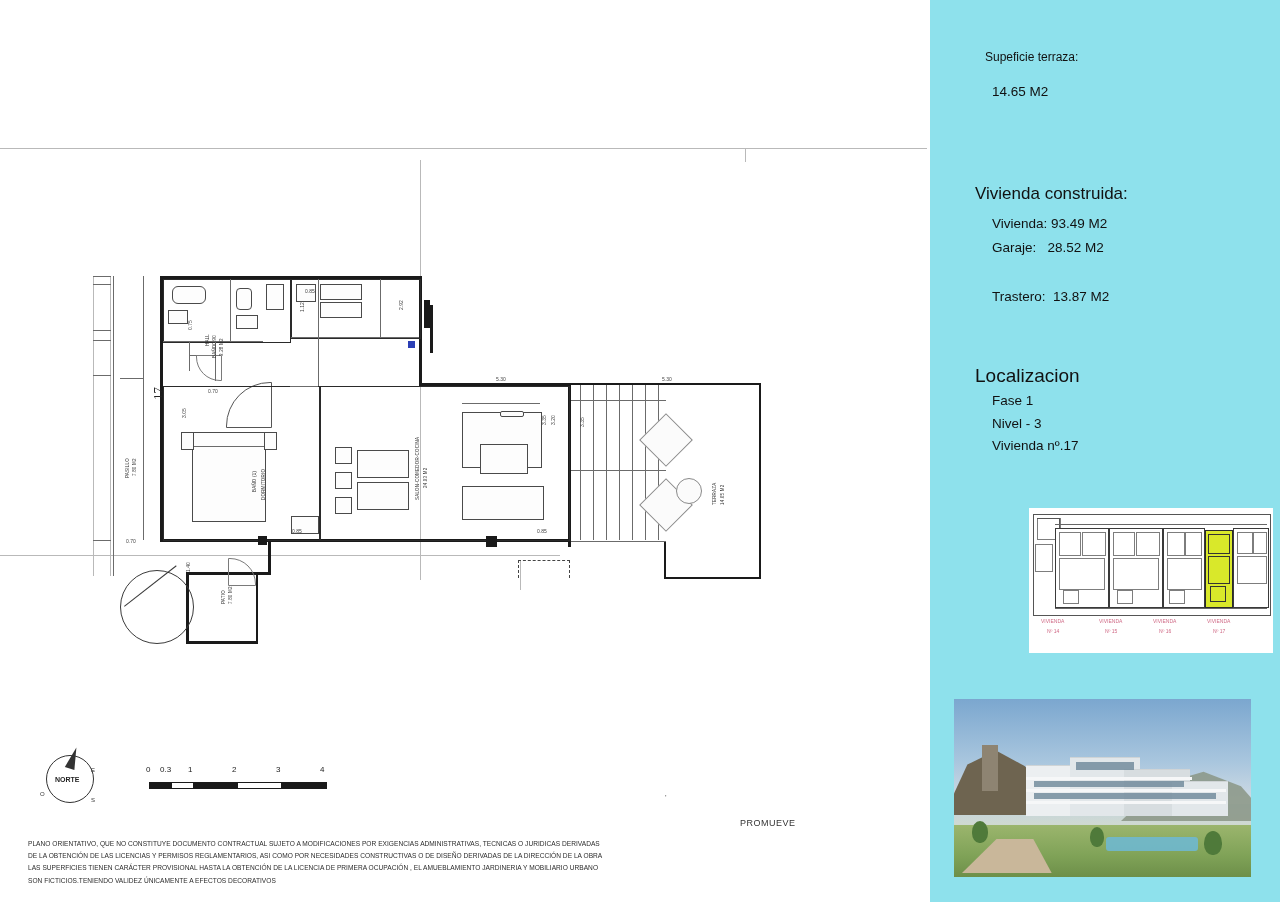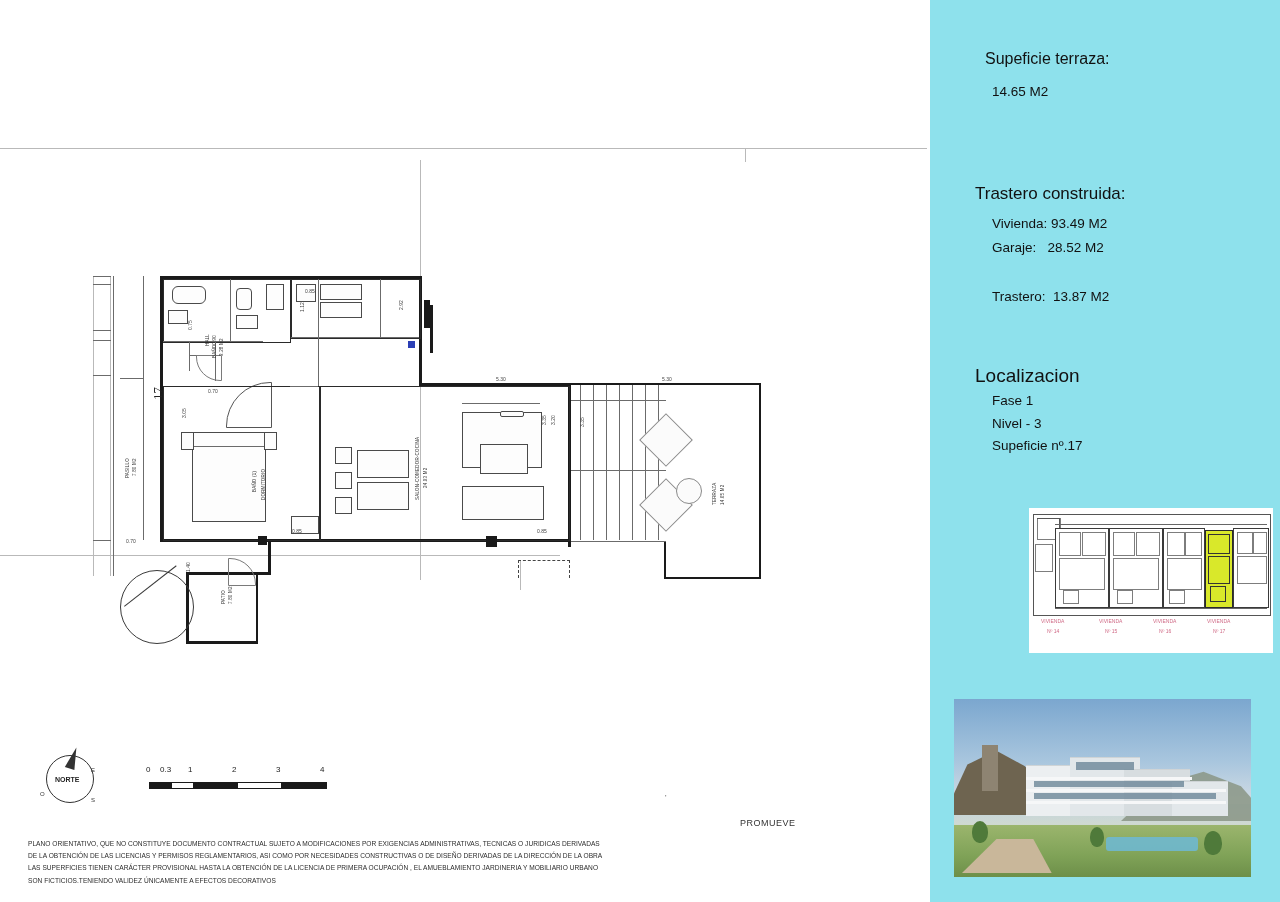--- a/index.html
+++ b/index.html
@@ -167,21 +167,21 @@
     width: 350px; height: 902px;
     background: #8ee1ec;
   }
   #info-panel .pad {
     position: absolute;
     left: 0; top: 0;
     width: 350px; height: 902px;
   }
   .h-title {
     position: absolute;
-    font-size: 16px;
+    font-size: 12px;
     color: #111;
     font-family: "Liberation Sans", sans-serif;
   }
   .h-value {
     position: absolute;
     font-size: 13.5px;
     color: #111;
   }
   .line-item {
     position: absolute;
@@ -487,29 +487,29 @@
   </div>
 </div>
 
 <div class="spine"></div>
 
 <div id="info-panel">
   <div class="pad">
     <div class="h-title" style="left:55px; top:50px;">Supeficie terraza:</div>
     <div class="h-value" style="left:62px; top:84px;">14.65 M2</div>
 
-    <div class="h-title" style="left:45px; top:184px; font-size:17px;">Trastero construida:</div>
+    <div class="h-title" style="left:45px; top:184px; font-size:17px;">Vivienda construida:</div>
     <div class="line-item" style="left:62px; top:216px;">Vivienda: 93.49 M2</div>
     <div class="line-item" style="left:62px; top:240px;">Garaje:   28.52 M2</div>
     <div class="line-item" style="left:62px; top:261px;margin-top:28px;">Trastero:  13.87 M2</div>
 
     <div class="h-title" style="left:45px; top:365px; font-size:19px;">Localizacion</div>
     <div class="line-item" style="left:62px; top:393px;">Fase 1</div>
     <div class="line-item" style="left:62px; top:416px;">Nivel - 3</div>
-    <div class="line-item" style="left:62px; top:438px;">Supeficie nº.17</div>
+    <div class="line-item" style="left:62px; top:438px;">Vivienda nº.17</div>
   </div>
 </div>
 
 <div id="keyplan">
 
   <div class="kp-unit" style="left:4px; top:6px; width:236px; height:100px; border-color:#555;"></div>
 
   <div class="kp-inner" style="left:6px; top:36px; width:16px; height:26px;"></div>
   <div class="kp-inner" style="left:8px; top:10px; width:22px; height:20px;"></div>
   <div style="position:absolute; left:8px; top:10px; width:22px; height:20px; border-top:1px solid #555; border-right:1px solid #555;"></div>

